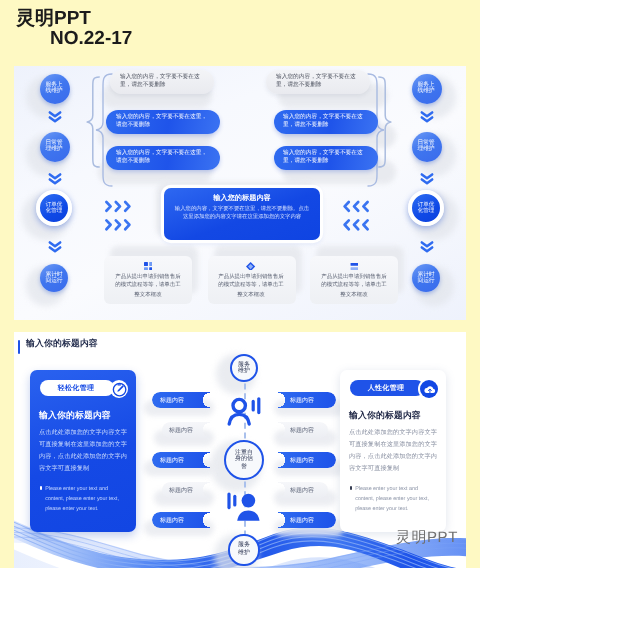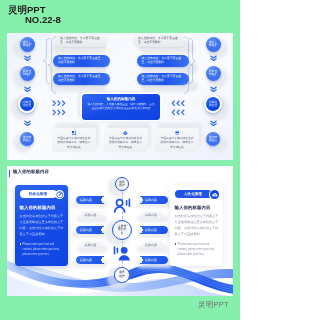--- a/index.html
+++ b/index.html
@@ -1,18 +1,18 @@
 <!DOCTYPE html>
 <html><head>
 <meta charset="utf-8">
 <style>
 *{margin:0;padding:0;box-sizing:border-box}
 html,body{width:240px;height:320px;overflow:hidden;background:#fff;
  font-family:"Liberation Sans","DejaVu Sans",sans-serif;-webkit-font-smoothing:antialiased;}
-.page{position:relative;width:240px;height:320px;background:#86efac;overflow:hidden}
+.page{position:relative;width:240px;height:284px;background:#fef9c3;overflow:hidden}
 
 
 .hdr-brand{position:absolute;left:8px;top:4px;font-weight:bold;font-size:9.5px;color:#1c1c1c;letter-spacing:0px;line-height:11px}
 .hdr-num{position:absolute;left:25px;top:14px;font-weight:bold;font-size:9.5px;color:#1c1c1c;line-height:11px}
 .hdr-title{position:absolute;left:73px;top:4px;font-weight:bold;font-size:11px;color:#2b3fcf;line-height:13px;letter-spacing:0px}
 
 
 .slide1{position:absolute;left:7px;top:33px;width:226px;height:127px;overflow:hidden;
  background:linear-gradient(155deg,#eef2fc 0%,#f7f9fe 30%,#fafbfe 55%,#eef2fc 100%);}
 .blob{position:absolute;border-radius:50%;background:#e2e5eb;filter:blur(1.6px);opacity:.72;z-index:1}
@@ -81,21 +81,21 @@
 .dash{position:absolute;width:0;border-left:.7px dashed #a9c0ec;z-index:2}
 .waves{position:absolute;left:0;bottom:0;width:226px;height:38px;z-index:1}
 .ftr{position:absolute;right:11px;bottom:10px;font-size:7.5px;color:#707070;letter-spacing:.3px;z-index:9}
 </style>
 </head>
 <body>
 
 <div class="page">
 
  <div class="hdr-brand">灵明PPT</div>
- <div class="hdr-num">NO.22-8</div>
+ <div class="hdr-num">NO.22-17</div>
 
  <div class="slide1">
 
   <div class="softshadow" style="left:44px;top:9px;width:55px;height:12px"></div>
   <div class="softshadow" style="left:42px;top:29px;width:57px;height:12px"></div>
   <div class="softshadow" style="left:42px;top:47px;width:57px;height:12px"></div>
   <div class="softshadow" style="left:132px;top:9px;width:55px;height:12px"></div>
   <div class="softshadow" style="left:134px;top:29px;width:57px;height:12px"></div>
   <div class="softshadow" style="left:134px;top:47px;width:57px;height:12px"></div>
   <div class="softshadow" style="left:48px;top:90px;width:44px;height:24px;border-radius:4px"></div>

